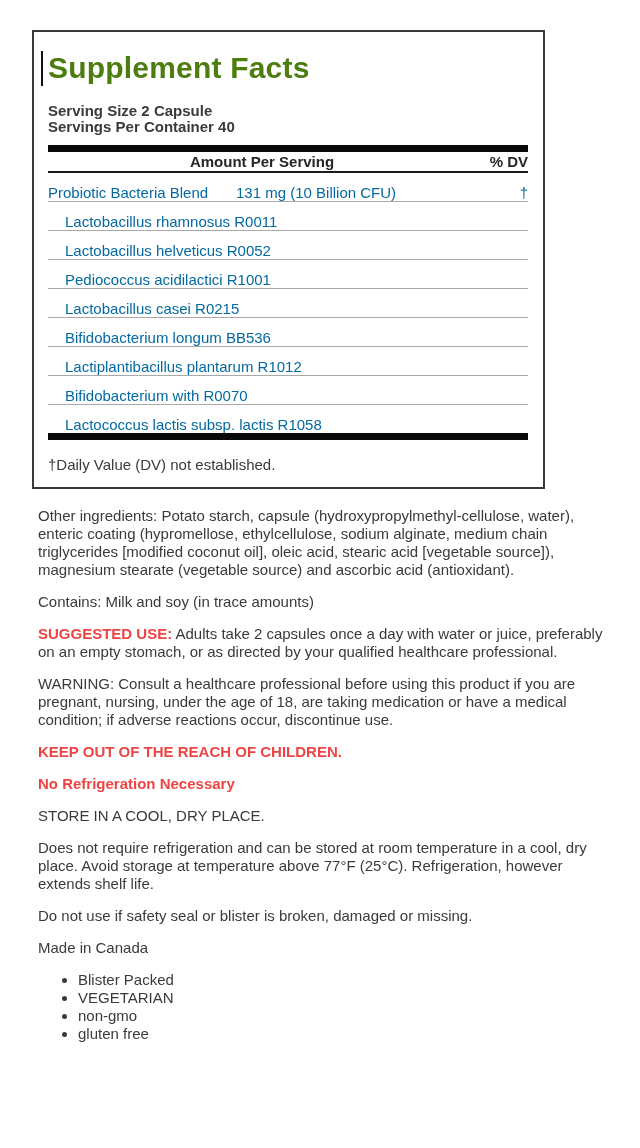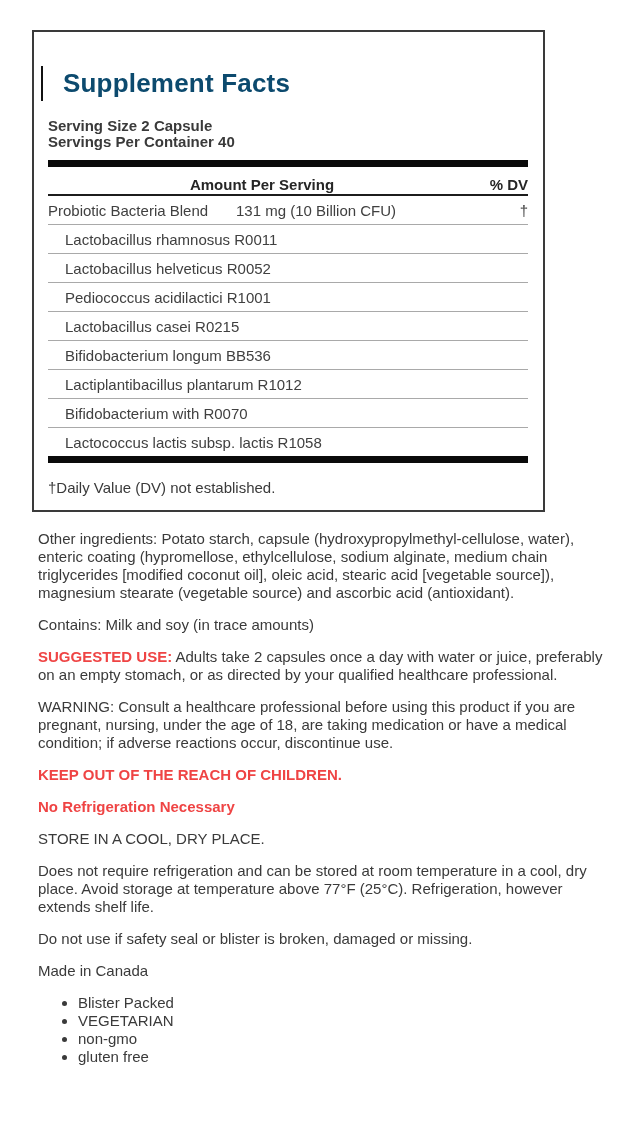--- a/index.html
+++ b/index.html
@@ -29,47 +29,47 @@
   .title-row { position: relative; margin: 0 0 20px 0; }
   .caret {
     position: absolute;
     left: -7px;
     top: -2px;
     width: 2px;
     height: 35px;
     background: #111111;
   }
   .facts-title {
-    margin: 15px;
-    font-size: 26px;
+    margin: 0;
+    font-size: 30px;
     line-height: 30px;
     font-weight: bold;
-    color: #0c4a6e;
+    color: #4d7c0f;
     letter-spacing: 0.2px;
   }
   .serving-block { line-height: 16px; margin-bottom: 10px; color: #3a3a3a; font-weight: bold; }
   .bar { height: 7px; background: #0a0a0a; }
   .head-row {
     display: flex;
     align-items: flex-end;
-    padding: 10px 0 1px 0;
+    padding: 2px 0 1px 0;
     border-bottom: 2px solid #1c1c1c;
     font-weight: bold;
     color: #262626;
     line-height: 16px;
   }
   .head-amount { flex: 1; text-align: center; }
   .head-dv { width: 52px; text-align: right; }
 
   .t-row {
     display: flex;
-    align-items: center;
+    align-items: flex-end;
     height: 28px;
     border-bottom: 1px solid #a9a9a9;
-    color: #404040;
+    color: #0369a1;
   }
   .t-row.no-border { border-bottom: none; }
   .cell-name { width: 188px; }
   .cell-amount { flex: 1; }
   .cell-dv { width: 40px; text-align: right; }
   .sub-row { padding-left: 17px; }
   .footnote { margin-top: 16px; line-height: 18px; color: #3a3a3a; }
 
   
   .text-col {

